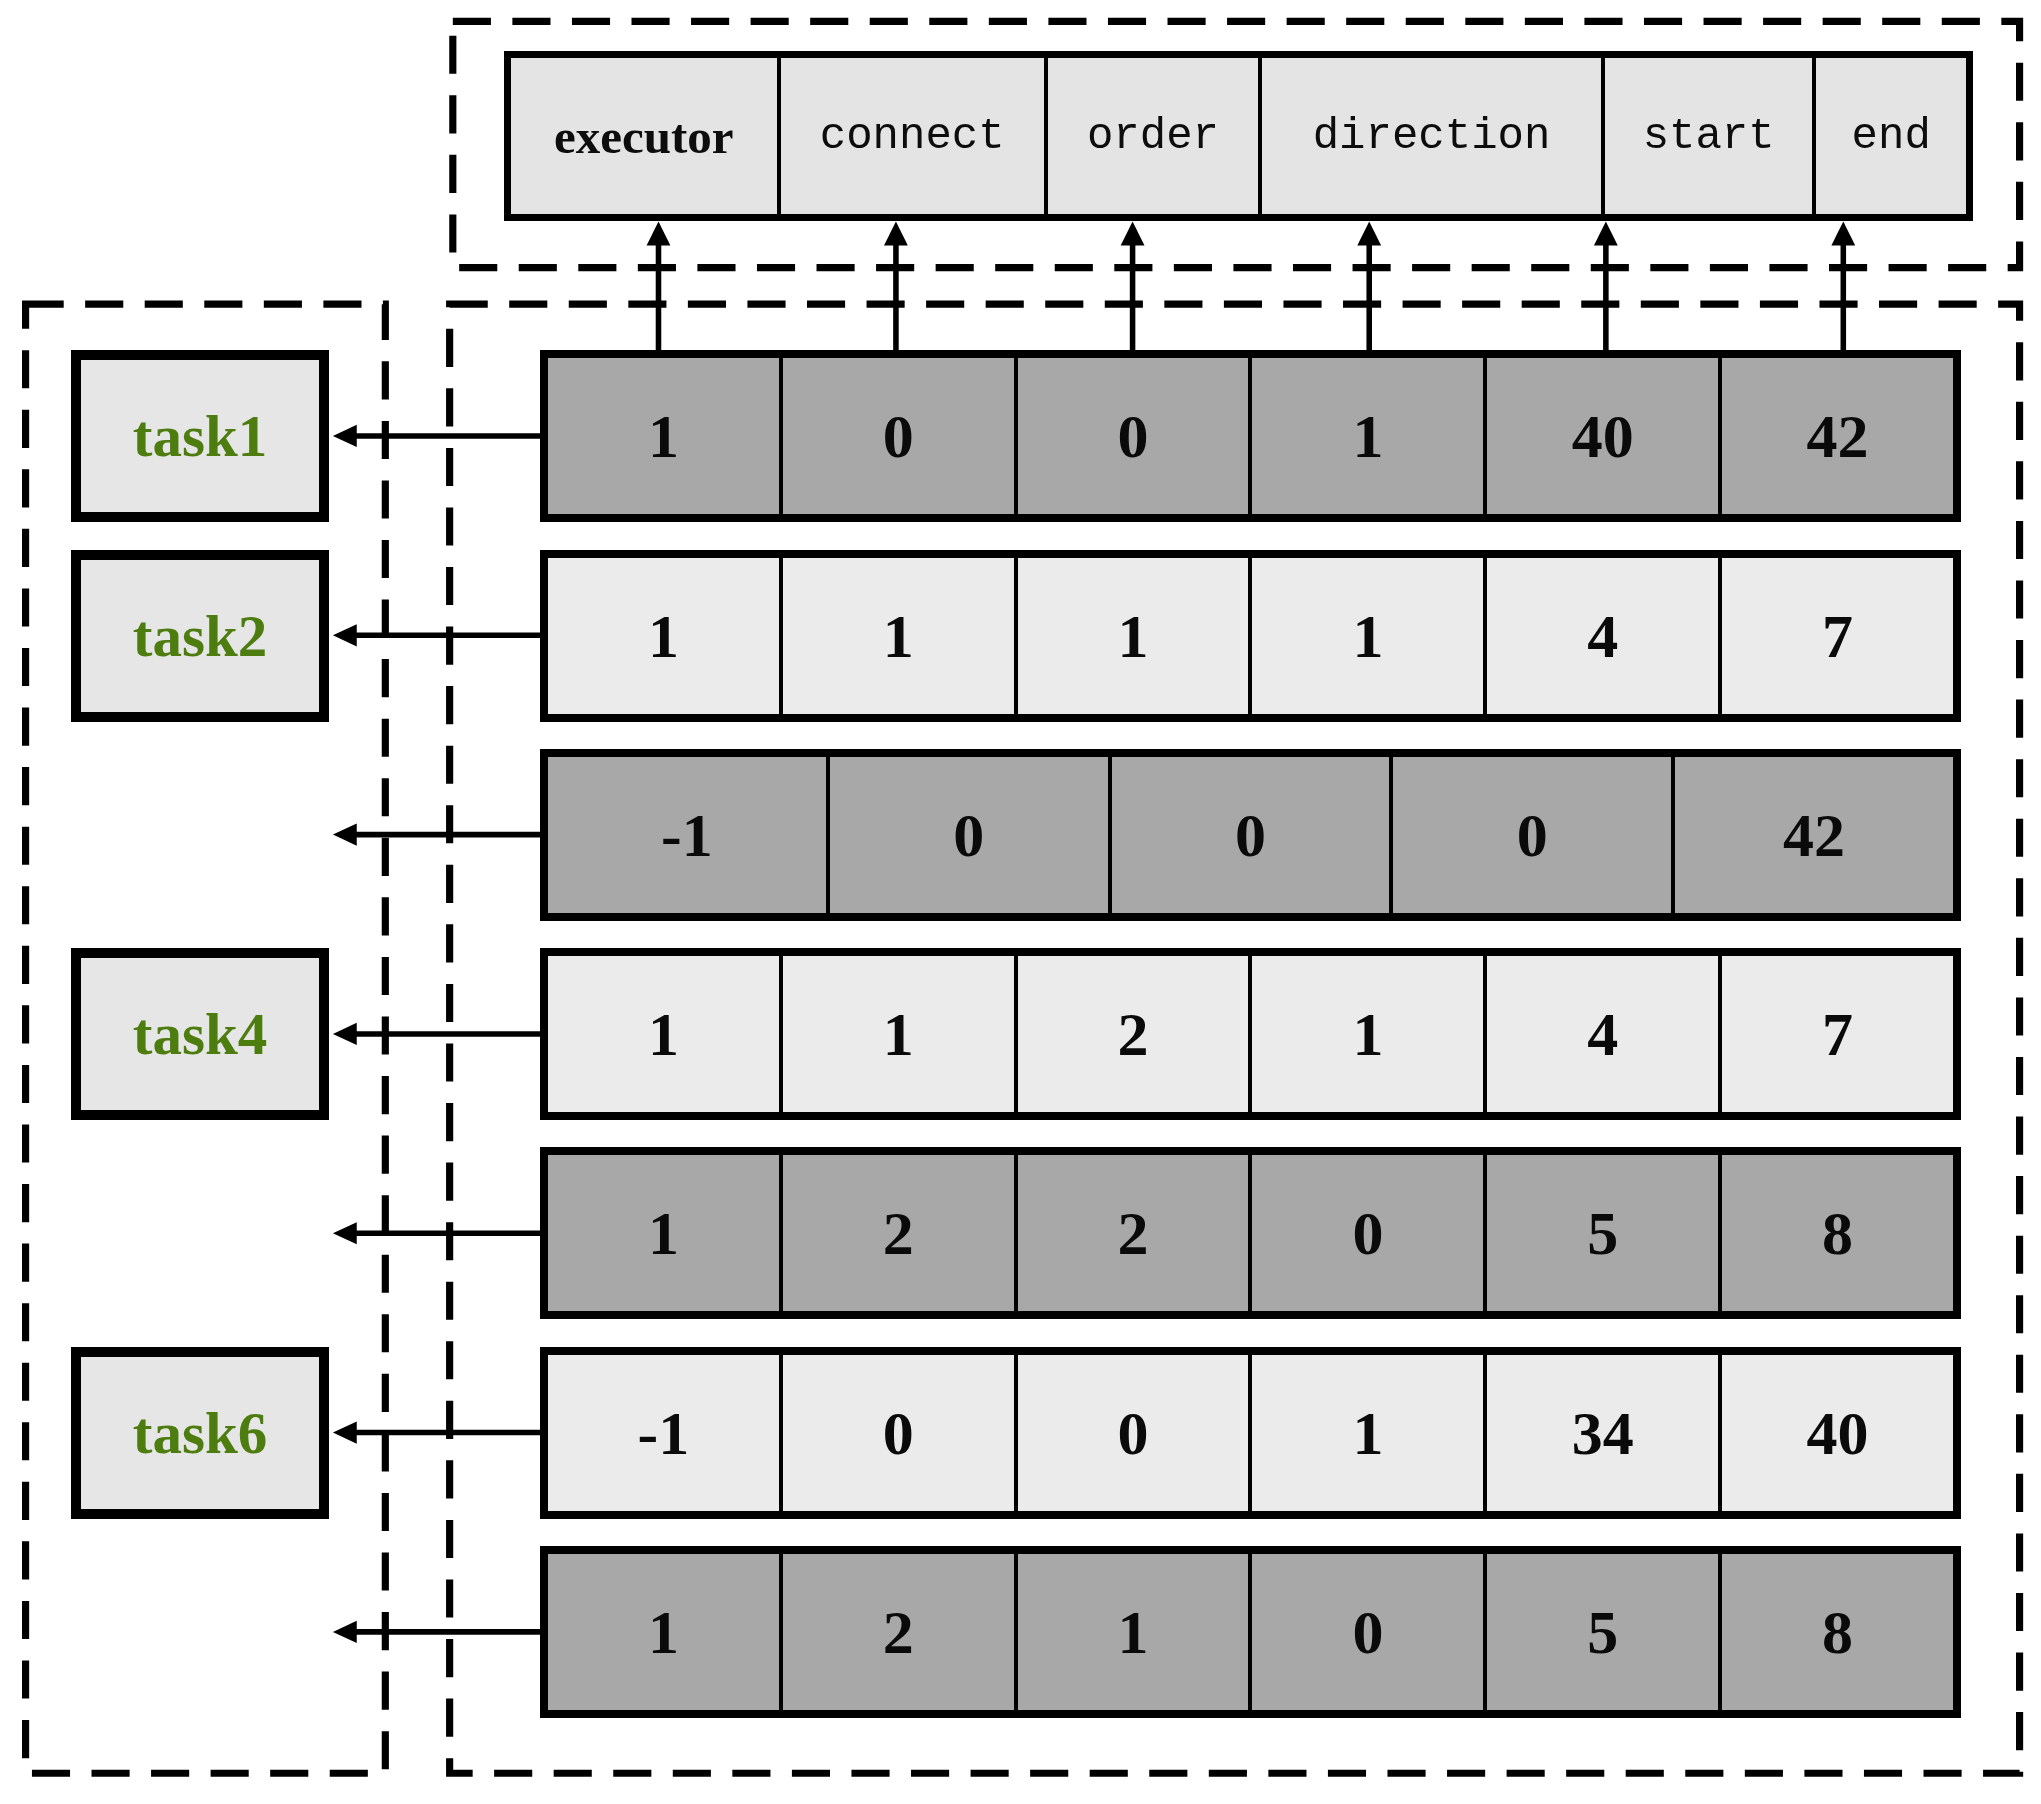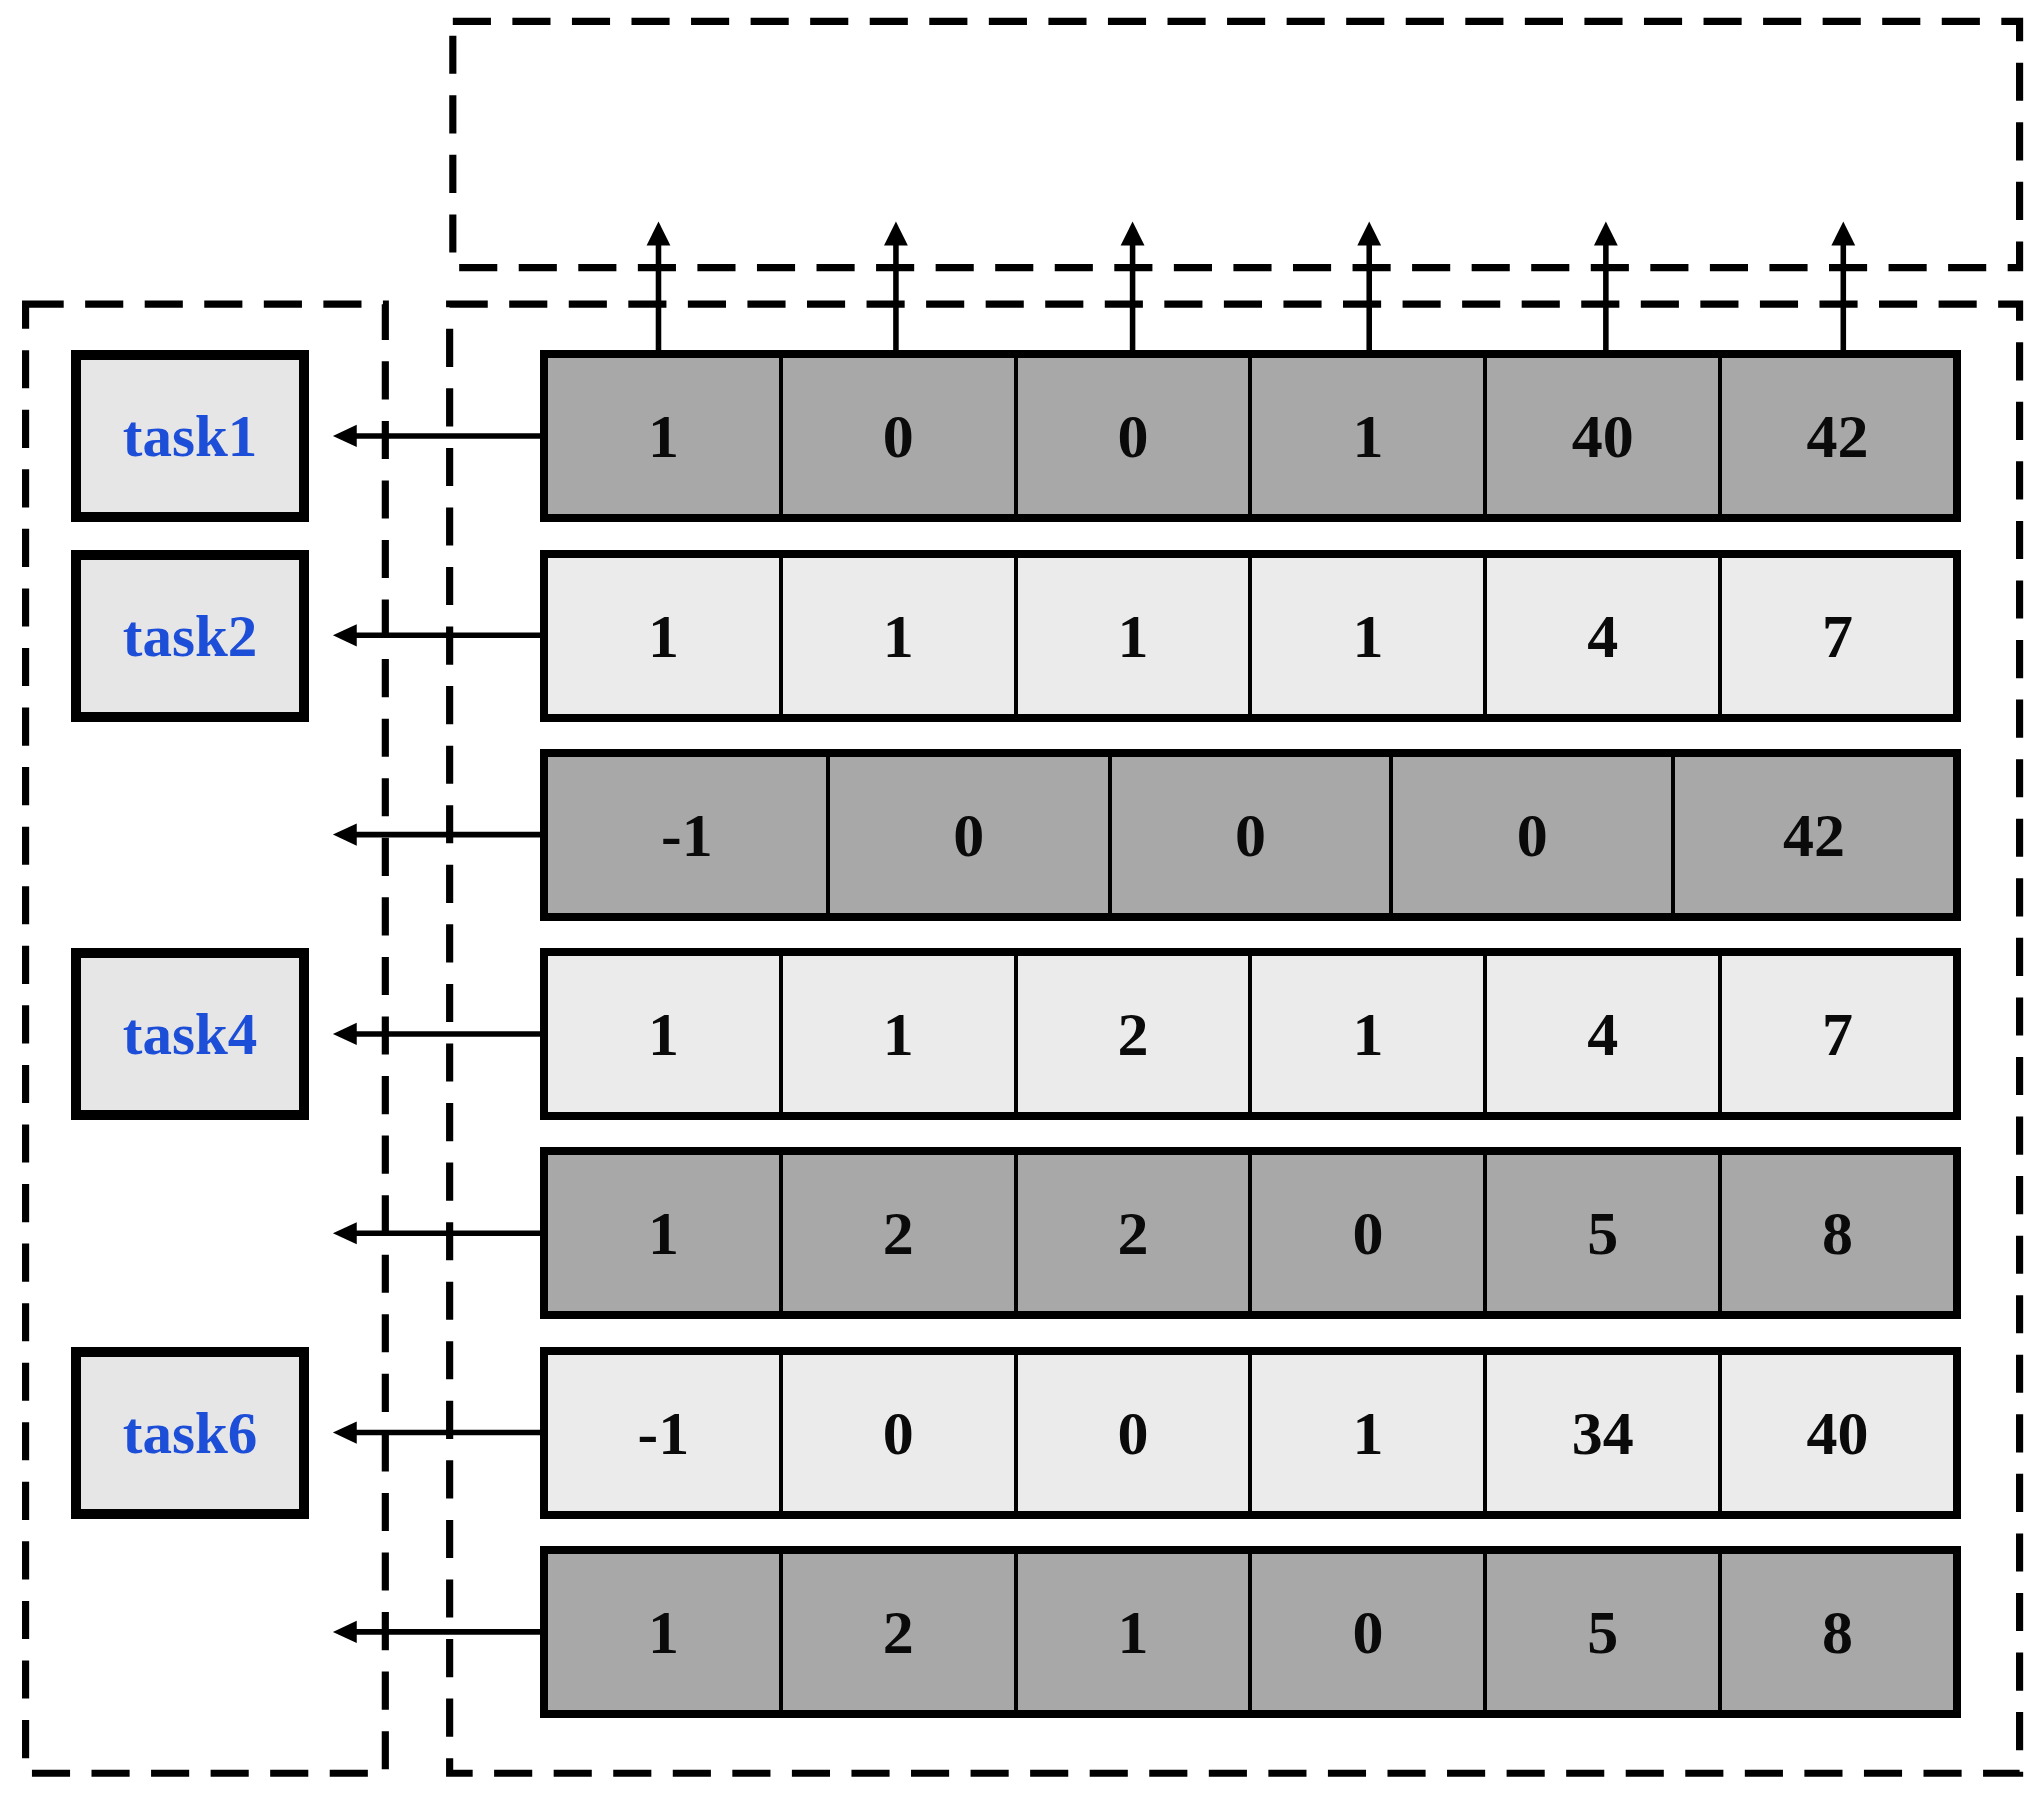--- a/index.html
+++ b/index.html
@@ -65,30 +65,30 @@
     box-sizing:border-box;
     font-weight:bold;
     font-size:62px;
     color:#0a0a0a;
   }
   .cell:first-child{border-left:none;}
   
   .taskbox{
     position:absolute;
     left:71px;
-    width:238px; height:172px;
+    width:258px; height:172px;
     box-sizing:border-box;
     border:10.3px solid #000;
     background:#e6e6e6;
     display:flex;
     align-items:center;
     justify-content:center;
     font-weight:bold;
     font-size:59px;
-    color:#1d4ed8;
+    color:#4d7c0f;
   }
   .arrow-line{stroke:#000;stroke-width:7;}
   .arrow-head{fill:#000;stroke:none;}
   .dashed-box{
     fill:none;
     stroke:#000;
     stroke-width:9;
     stroke-dasharray:48 27;
   }
 </style>
@@ -151,20 +151,28 @@
     <g>
       <line class="arrow-line" x1="680" y1="1804" x2="443" y2="1804"></line>
       <polygon class="arrow-head" points="419,1804 449,1790 449,1818"></polygon>
     </g>
     <g>
       <line class="arrow-line" x1="680" y1="2055" x2="443" y2="2055"></line>
       <polygon class="arrow-head" points="419,2055 449,2041 449,2069"></polygon>
     </g>
   </svg>
 
+  <div class="htable">
+    <div class="hcell serif" style="flex-grow:325">executor</div>
+    <div class="hcell mono" style="flex-grow:296">connect</div>
+    <div class="hcell mono" style="flex-grow:296">order</div>
+    <div class="hcell mono" style="flex-grow:382">direction</div>
+    <div class="hcell mono" style="flex-grow:285">start</div>
+    <div class="hcell mono" style="flex-grow:266">end</div>
+  </div>
 
   <div class="taskbox" style="top:350px">task1</div>
   <div class="taskbox" style="top:550px">task2</div>
   <div class="taskbox" style="top:948px">task4</div>
   <div class="taskbox" style="top:1347px">task6</div>
 
   <div class="rtable dark" style="top:350px">
     <div class="cell">1</div>
     <div class="cell">0</div>
     <div class="cell">0</div>

